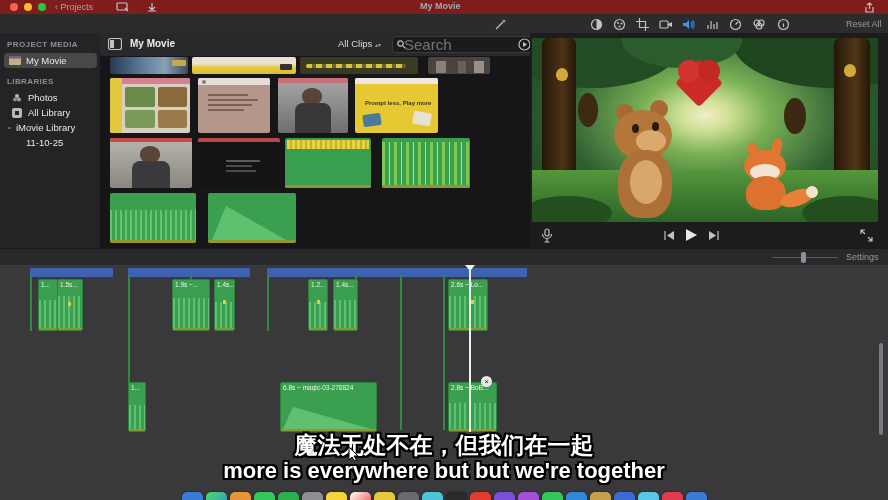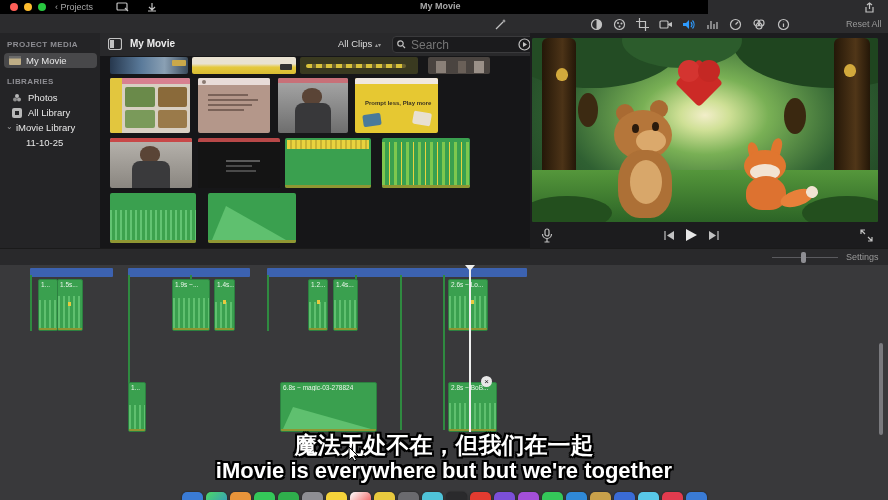--- a/index.html
+++ b/index.html
@@ -1,20 +1,20 @@
 <!DOCTYPE html>
 <html><head>
 <meta charset="utf-8">
 <style>
   html,body{margin:0;padding:0;background:#000;}
   #app{position:relative;width:888px;height:500px;overflow:hidden;background:#2c2c2e;
        font-family:"Liberation Sans",sans-serif;color:#ddd;-webkit-font-smoothing:antialiased;}
   .abs{position:absolute;}
   
-  #titlebar{left:0;top:0;width:708px;height:14px;background:#000000;}
+  #titlebar{left:0;top:0;width:888px;height:14px;background:#7f1d1d;}
   .tl{width:8px;height:8px;border-radius:50%;top:3px;}
   .tb-txt{font-size:9px;color:#a8a8a8;top:2px;}
   
   #toolrow{left:0;top:14px;width:888px;height:19px;background:#2c2c2e;border-bottom:1px solid #1d1d1f;}
   .tab{font-size:9.5px;color:#b5b5b5;padding:2px 7px;border-radius:4px;display:inline-block;cursor:default;}
   .tab.sel{background:#48484a;color:#fff;}
   .icon{stroke:#c2c2c2;fill:none;stroke-width:1.2;}
   .icon-filled{fill:#c2c2c2;stroke:none;}
   
   #sidebar{left:0;top:33px;width:100px;height:215px;background:#242426;border-right:1px solid #1a1a1c;}
@@ -156,21 +156,21 @@
         <rect x="0.5" y="0.5" width="13" height="11" rx="2" class="icon"></rect>
         <rect x="2" y="2" width="4" height="8" class="icon-filled"></rect>
       </svg>
     <div class="abs" style="left:30px;top:5px;font-size:10px;font-weight:bold;color:#eee">My Movie</div>
     <div class="abs" style="left:238px;top:5px;font-size:9.5px;color:#ddd"><span>All Clips</span>&nbsp;<span style="font-size:6px;color:#9a9a9a">▴▾</span></div>
     <div class="abs" style="left:292px;top:3px;width:150px;height:15px;background:#1b1b1d;border:1px solid #3a3a3c;border-radius:4px">
       <svg class="abs" style="left:4px;top:3px" width="9" height="9">
           <circle cx="3.5" cy="3.5" r="2.7" class="icon"></circle>
           <path d="M5.7 5.7L8 8" class="icon"></path>
         </svg>
-      <input class="abs" style="left: 16px; top: 1px; width: 128px; height: 11px; background: transparent; border: none; color: rgb(204, 204, 204); font-size: 12px; font-family: inherit;" placeholder="Search">
+      <input class="abs" style="left: 9px; top: 1px; width: 128px; height: 11px; background: transparent; border: none; color: rgb(204, 204, 204); font-size: 15px; font-family: inherit;" placeholder="Search">
     </div>
     <svg class="abs" style="left:418px;top:5px" width="13" height="13">
         <circle cx="6.5" cy="6.5" r="5.5" class="icon"></circle>
         <path d="M5 4l4 2.5L5 9z" class="icon-filled"></path>
       </svg>
   </div>
 
   <div class="abs" id="browser-grid">
 
     <div class="th" style="left:10px;top:1px;width:78px;height:17px;background:linear-gradient(90deg,#27384e,#5a7a9a 40%,#8aa0b4 70%,#3a4a5a)">
@@ -384,21 +384,21 @@
       </div>
     <div class="abs" style="left:481px;top:111px;width:11px;height:11px;border-radius:50%;background:#e8e8e8;color:#222;font-size:8px;line-height:11px;text-align:center;z-index:4">×</div>
 
     <div class="abs" style="left:469px;top:0;width:2px;height:167px;background:#f0f0f0;z-index:5"></div>
     <div class="abs" style="left:465px;top:0;width:0;height:0;border-left:5px solid transparent;border-right:5px solid transparent;border-top:6px solid #f0f0f0;z-index:5"></div>
 
     <div class="abs" style="left:879px;top:78px;width:4px;height:92px;border-radius:2px;background:#7a7a7e"></div>
   </div>
 
   <div class="subt" style="top:430px;font-size:23px">魔法无处不在，但我们在一起</div>
-  <div class="subt" style="top:458px;font-size:22px">iMovie is everywhere but but we're together</div>
+  <div class="subt" style="top:458px;font-size:22px">more is everywhere but but we're together</div>
 
   <svg class="abs" style="left:348px;top:446px;z-index:12" width="12" height="16">
       <path d="M1 1l9 9H6l2.5 4-2 1L4 11l-3 3z" fill="#fff" stroke="#000" stroke-width="1"></path>
     </svg>
 
   <div id="dock">
     <div class="dk" style="background:#3a7bd5"></div>
     <div class="dk" style="background:linear-gradient(135deg,#4cd964,#2f89d8)"></div>
     <div class="dk" style="background:#e8943a"></div>
     <div class="dk" style="background:#34c759"></div>

